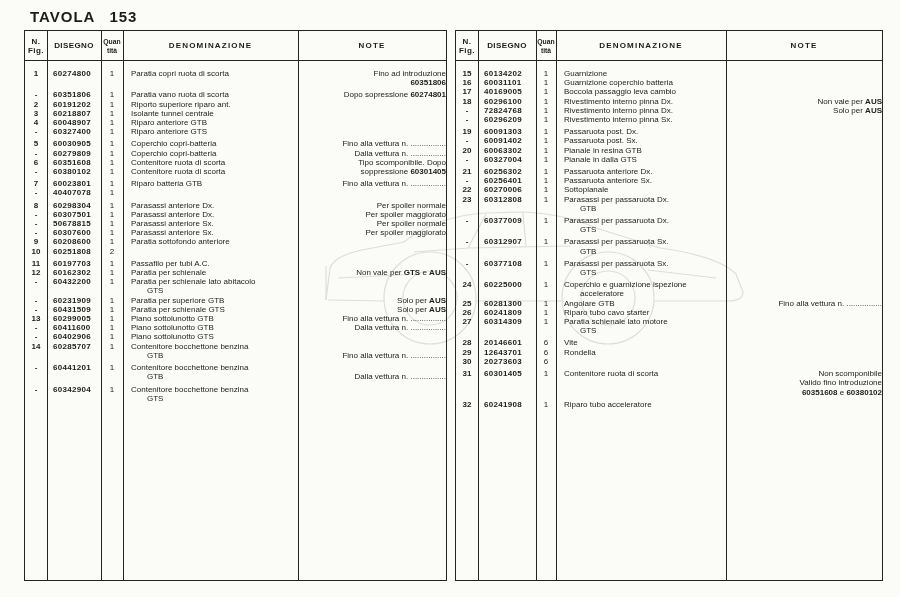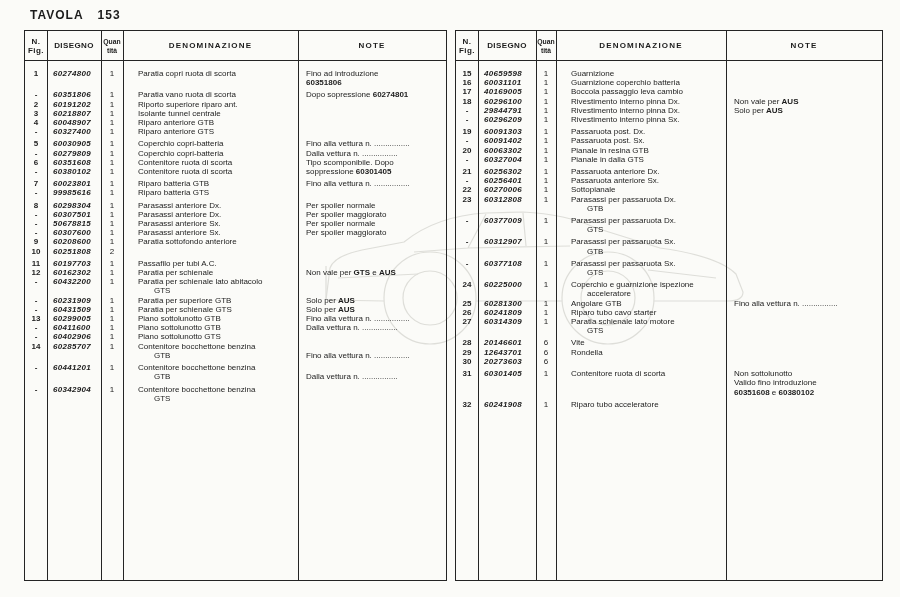--- a/index.html
+++ b/index.html
@@ -6,21 +6,21 @@
   html,body { width:900px; height:597px; }
   body {
     position:relative;
     background:#fbfbf8;
     font-family:"Liberation Sans", sans-serif;
     color:#1c1c1c;
     overflow:hidden;
   }
   .page-title {
     position:absolute; left:30px; top:8px;
-    font-size:12px; font-weight:bold; letter-spacing:1px;
+    font-size:15px; font-weight:bold; letter-spacing:1px;
     white-space:nowrap;
   }
   .page-title .tnum { margin-left:14px; }
 
   .watermark {
     position:absolute; left:318px; top:200px; width:430px; height:155px;
     z-index:0; pointer-events:none;
   }
 
   .ptable {
@@ -44,24 +44,24 @@
 
   .hcell { font-size:8px; line-height:9px; white-space:pre-line; letter-spacing:0.4px; }
   .hcell.hqty { font-size:6.8px; letter-spacing:0; }
   .hcell.hdenom, .hcell.hnote { letter-spacing:1.2px; }
 
   .tbody { padding-top:8px; }
   .trow { display:grid; font-size:8px; line-height:9.2px; }
   .spacer { height:3px; }
 
   .c-fig  { text-align:center; font-weight:bold; }
-  .c-num  { padding-left:6px; font-weight:bold; letter-spacing:0.3px;font-style:italic; }
+  .c-num  { padding-left:6px; font-weight:bold; letter-spacing:0.3px; }
   .c-qty  { text-align:center; }
-  .c-den  { padding-left:15px; }
-  .c-note { padding-left:8px; }
+  .c-den  { padding-left:8px; }
+  .c-note { padding-left:8px;text-align:right; }
   .ln { min-height:9.2px; white-space:nowrap; }
   .c-den .ln.indent { padding-left:16px; }
 </style>
 </head>
 <body>
 
 <div class="page-title">
   <span>TAVOLA</span><span class="tnum">153</span>
 </div>
 
@@ -203,25 +203,22 @@
         <div class="c-qty">1</div>
         <div class="c-den">
           <div class="ln">Riparo batteria GTB</div>
         </div>
         <div class="c-note">
           <div class="ln">Fino alla vettura n. ................</div>
         </div>
       </div>
       <div class="trow">
         <div class="c-fig">-</div>
-        <div class="c-num">99985616</div>
-        <div class="c-qty">1</div>
-        <div class="c-den">
-          <div class="ln">Riparo batteria GTS</div>
-        </div>
+        <div class="c-num">40407078</div>
+        <div class="c-qty">1</div>
       </div>
       <div class="spacer"></div>
       <div class="trow">
         <div class="c-fig">8</div>
         <div class="c-num">60298304</div>
         <div class="c-qty">1</div>
         <div class="c-den">
           <div class="ln">Parasassi anteriore Dx.</div>
         </div>
         <div class="c-note">
@@ -411,21 +408,21 @@
 Fig.</div>
     <div class="hcell">DISEGNO</div>
     <div class="hcell hqty">Quan
 tità</div>
     <div class="hcell hdenom">DENOMINAZIONE</div>
     <div class="hcell hnote">NOTE</div>
   </div>
   <div class="tbody" id="right-body">
       <div class="trow">
         <div class="c-fig">15</div>
-        <div class="c-num">40659598</div>
+        <div class="c-num">60134202</div>
         <div class="c-qty">1</div>
         <div class="c-den">
           <div class="ln">Guarnizione</div>
         </div>
         <div class="c-note"></div>
       </div>
       <div class="trow">
         <div class="c-fig">16</div>
         <div class="c-num">60031101</div>
         <div class="c-qty">1</div>
@@ -449,21 +446,21 @@
         <div class="c-qty">1</div>
         <div class="c-den">
           <div class="ln">Rivestimento interno pinna Dx.</div>
         </div>
         <div class="c-note">
           <div class="ln">Non vale per <b>AUS</b></div>
         </div>
       </div>
       <div class="trow">
         <div class="c-fig">-</div>
-        <div class="c-num">29844791</div>
+        <div class="c-num">72824768</div>
         <div class="c-qty">1</div>
         <div class="c-den">
           <div class="ln">Rivestimento interno pinna Dx.</div>
         </div>
         <div class="c-note">
           <div class="ln">Solo per <b>AUS</b></div>
         </div>
       </div>
       <div class="trow">
         <div class="c-fig">-</div>
@@ -650,21 +647,21 @@
       </div>
       <div class="spacer"></div>
       <div class="trow">
         <div class="c-fig">31</div>
         <div class="c-num">60301405</div>
         <div class="c-qty">1</div>
         <div class="c-den">
           <div class="ln">Contenitore ruota di scorta</div>
         </div>
         <div class="c-note">
-          <div class="ln">Non sottolunotto</div>
+          <div class="ln">Non scomponibile</div>
           <div class="ln">Valido fino introduzione</div>
           <div class="ln"><b>60351608</b> e <b>60380102</b></div>
         </div>
       </div>
       <div class="spacer"></div>
       <div class="trow">
         <div class="c-fig">32</div>
         <div class="c-num">60241908</div>
         <div class="c-qty">1</div>
         <div class="c-den">

